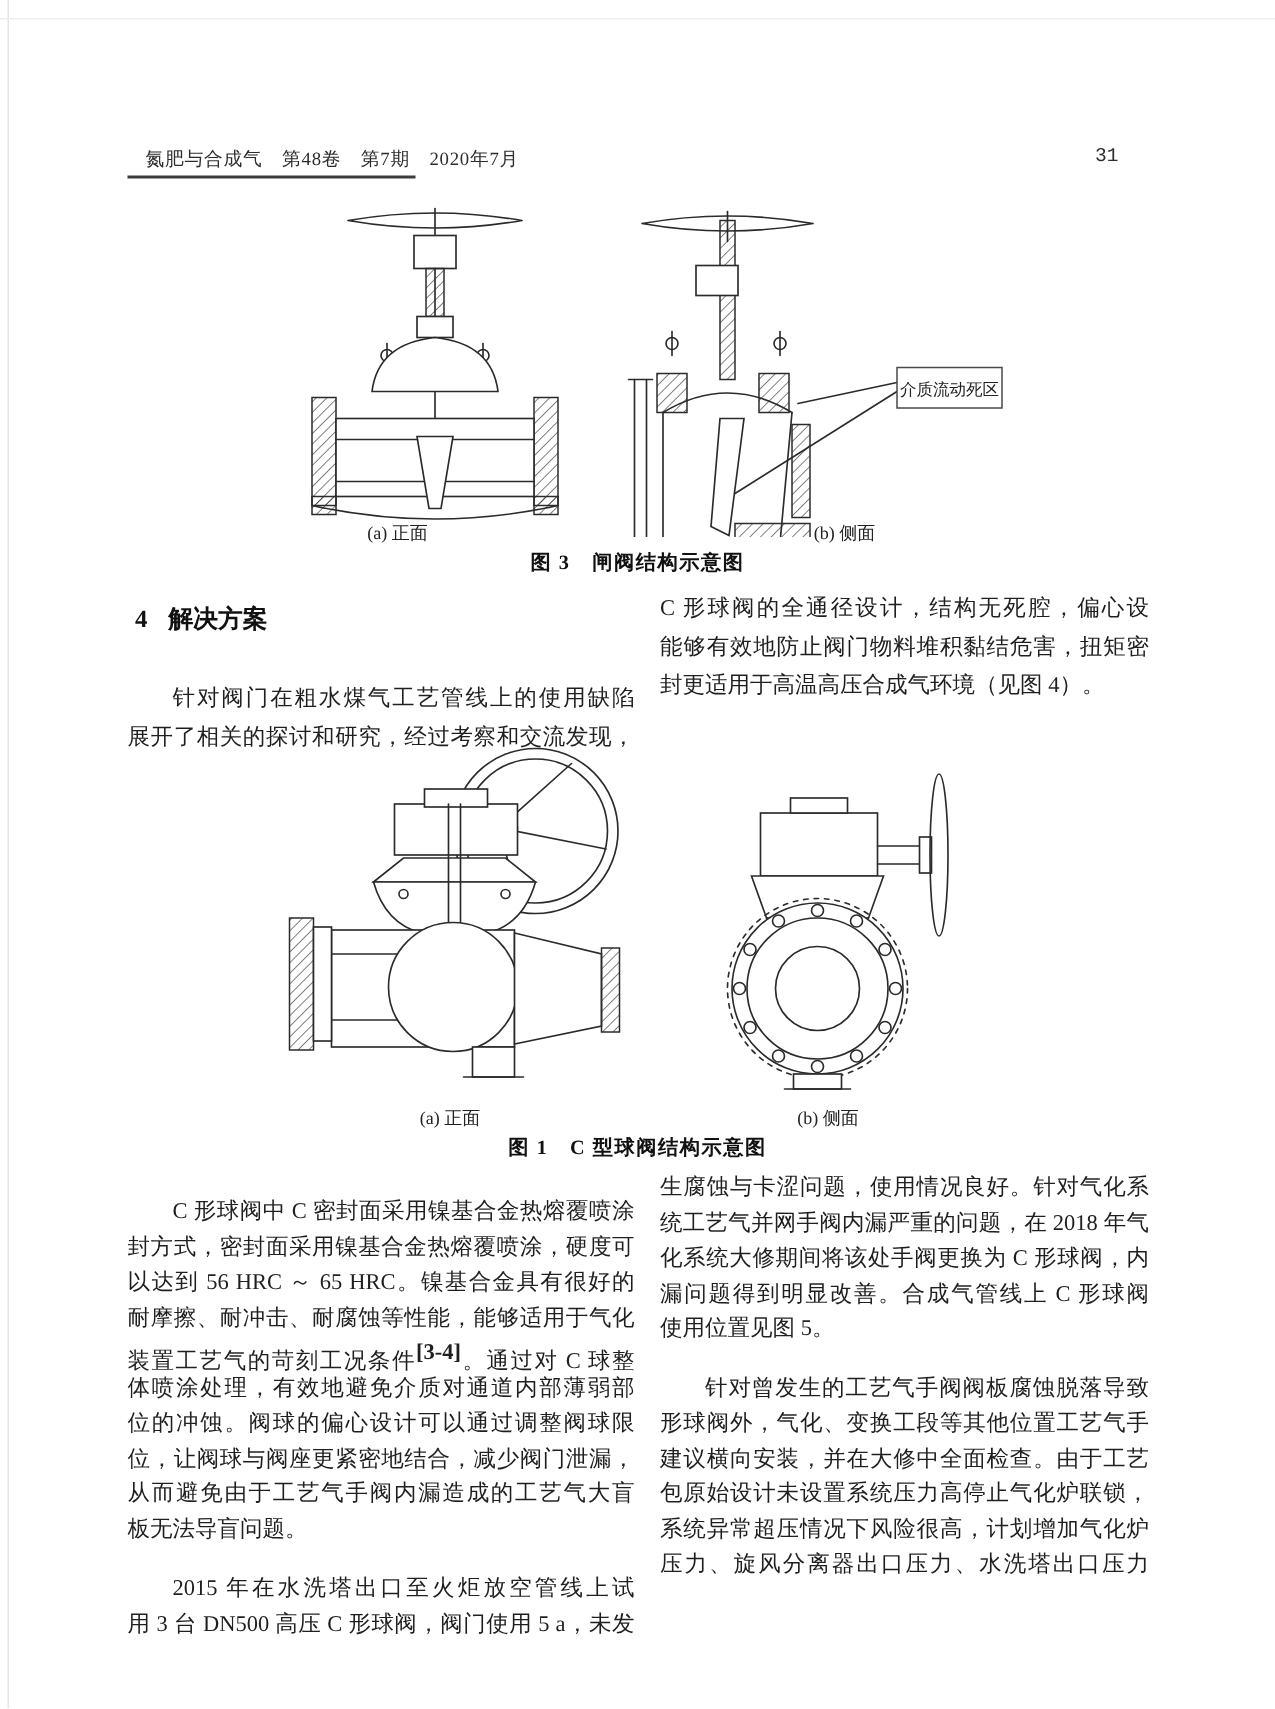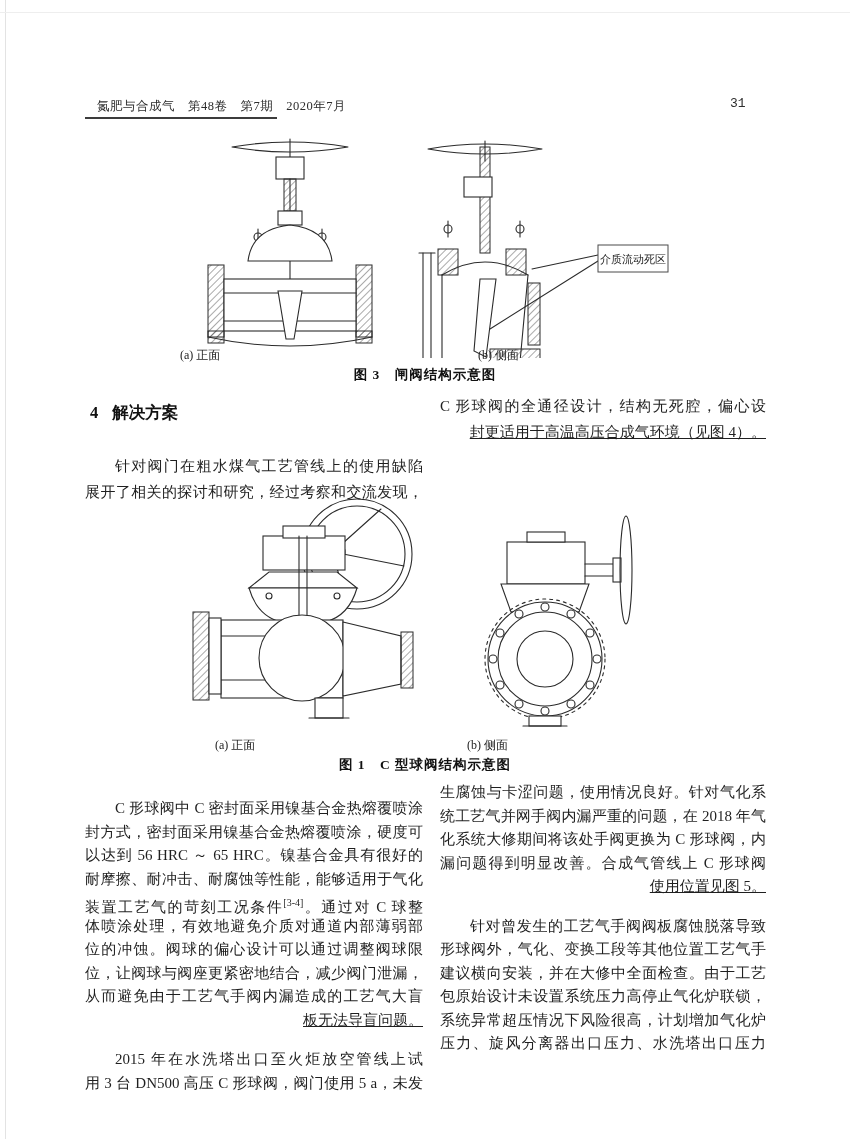--- a/index.html
+++ b/index.html
@@ -11,32 +11,32 @@
   .hdr{position:absolute;left:97px;top:98px;font-size:12.5px;color:#2d2d2d;letter-spacing:.5px;white-space:nowrap;}
   .hdr-rule{position:absolute;left:85px;top:117px;width:192px;height:2px;background:#3c3c3c;}
   .pageno{position:absolute;left:730px;top:96px;font-size:13px;color:#2d2d2d;font-family:Liberation Mono, monospace;}
 
   svg{position:absolute;}
   .stroke{stroke:#2b2b2b;fill:none;stroke-width:1.1;stroke-linecap:round;stroke-linejoin:round;}
   .wfill{fill:#ffffff;stroke:#2b2b2b;stroke-width:1.1;}
   .callout-rect{fill:#ffffff;stroke:#4a4a4a;stroke-width:1;}
   .svgtxt{font-family:"Liberation Serif","DejaVu Serif",serif;font-size:11px;fill:#222;}
 
-  .subcap{position:absolute;font-size:12px;color:#222;width:170px;text-align:left;}
+  .subcap{position:absolute;font-size:12px;color:#222;width:170px;text-align:center;}
   .figcap{position:absolute;left:0;width:850px;text-align:center;font-size:13.5px;font-weight:bold;color:#111;letter-spacing:1px;}
 
   .heading{position:absolute;left:90px;top:402px;font-size:16.5px;font-weight:bold;color:#111;}
   .heading .num{margin-right:14px;}
 
   .col{position:absolute;font-size:15px;color:#1f1f1f;}
   .col .ln{line-height:23.5px;height:23.5px;text-align:justify;text-align-last:justify;text-justify:inter-character;overflow:hidden;}
   .col.intro .ln{line-height:25.5px;height:25.5px;}
   .ln.ind{text-indent:2em;margin-top:16px;}
-  .ln.nj{text-align:right;text-align-last:auto;text-decoration:underline;}
-  sup.ref{font-size:10px;vertical-align:6px;letter-spacing:0;}
+  .ln.nj{text-align:left;text-align-last:auto;}
+  sup.ref{font-size:15px;vertical-align:6px;letter-spacing:0;font-weight:bold;}
 </style>
 </head>
 <body>
 
 <div class="page">
   <div class="edge-left"></div>
   <div class="edge-top"></div>
 
   <div class="hdr">氮肥与合成气　第48卷　第7期　2020年7月</div>
   <div class="hdr-rule"></div>
@@ -106,20 +106,21 @@
   <div class="heading">
     <span class="num">4</span><span>解决方案</span>
   </div>
 
   <div class="col intro" style="left:85px;top:438px;width:338px;">
     <div class="ln ind">针对阀门在粗水煤气工艺管线上的使用缺陷</div>
     <div class="ln">展开了相关的探讨和研究，经过考察和交流发现，</div>
   </div>
   <div class="col intro" style="left:440px;top:394px;width:326px;">
     <div class="ln">C 形球阀的全通径设计，结构无死腔，偏心设计，</div>
+    <div class="ln">能够有效地防止阀门物料堆积黏结危害，扭矩密</div>
     <div class="ln nj">封更适用于高温高压合成气环境（见图 4）。</div>
   </div>
 
   <svg style="left:185px;top:494px;" width="495" height="240" viewBox="0 0 495 240">
     <defs>
       <pattern id="hatch4" width="5" height="5" patternUnits="userSpaceOnUse" patternTransform="rotate(45)">
         <line x1="0" y1="0" x2="0" y2="5" stroke="#2b2b2b" stroke-width="0.8"></line>
       </pattern>
     </defs>
 

